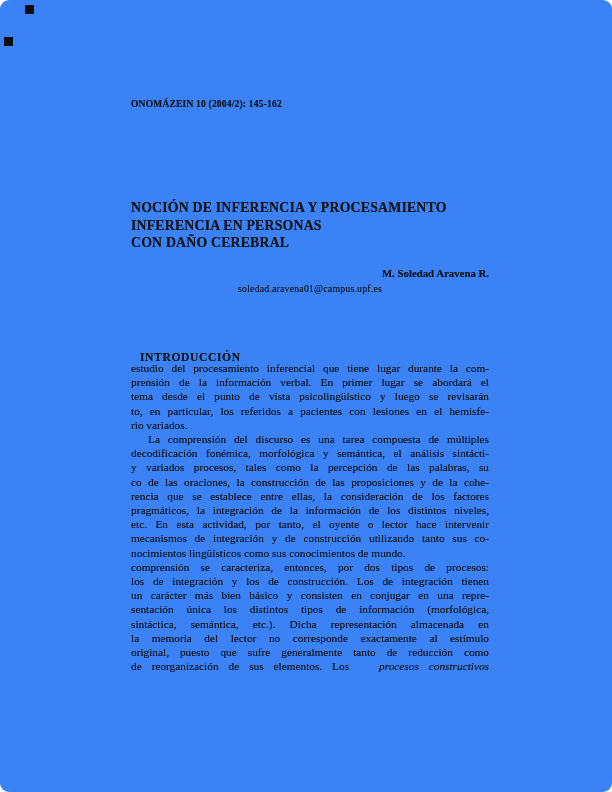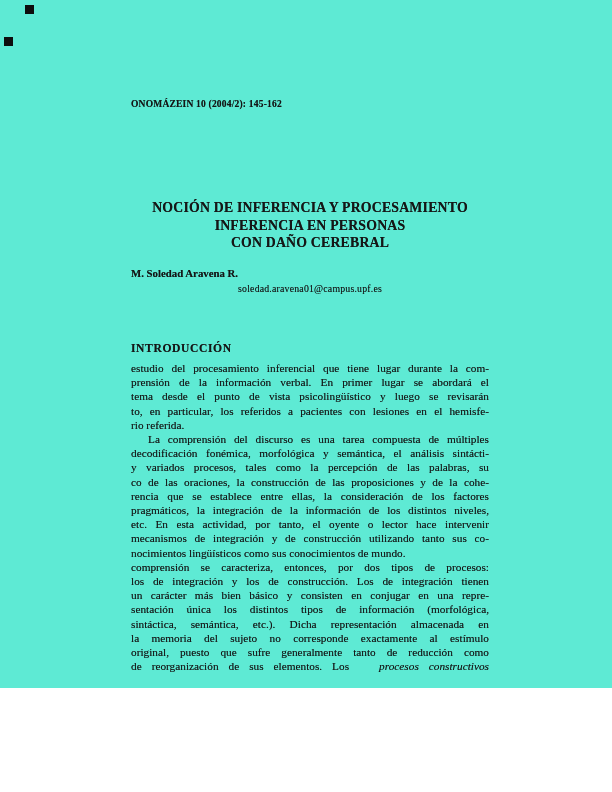--- a/index.html
+++ b/index.html
@@ -3,25 +3,26 @@
 <meta charset="utf-8">
 <style>
   html, body {
     margin: 0;
     padding: 0;
     background: #ffffff;
   }
   .page {
     position: relative;
     width: 612px;
-    height: 688px;
-    background: #5eead4;
+    height: 792px;
+    background: #3b82f6;
     font-family: "Liberation Serif", serif;
     color: #161616;
     overflow: hidden;
+    border-radius: 9px;
   }
   .artifact {
     position: absolute;
     background: #0d0d0d;
   }
   .artifact-1 { left: 25px; top: 5px;  width: 9px; height: 9px; }
   .artifact-2 { left: 4px;  top: 37px; width: 9px; height: 9px; }
 
   .journal-header {
     position: absolute;
@@ -31,52 +32,51 @@
     font-weight: 700;
     letter-spacing: 0.2px;
     white-space: nowrap;
     text-shadow: 0 0 0.4px rgba(0,0,0,0.55);
   }
   .title-block {
     position: absolute;
     left: 131px;
     top: 199px;
     width: 358px;
-    text-align: center;
     font-size: 13.8px;
     line-height: 17.5px;
     font-weight: 700;
     letter-spacing: 0.2px;
     text-shadow: 0 0 0.5px rgba(0,0,0,0.6);
   }
   .author-name {
     position: absolute;
     left: 131px;
     top: 267px;
     width: 358px;
-    text-align: left;
+    text-align: right;
     font-size: 10.8px;
     font-weight: 700;
     text-shadow: 0 0 0.4px rgba(0,0,0,0.55);
   }
   .author-email {
     position: absolute;
     left: 131px;
     top: 283px;
     width: 358px;
     text-align: center;
     font-size: 9.8px;
     letter-spacing: 0.2px;
     text-shadow: 0 0 0.4px rgba(0,0,0,0.45);
   }
   .section-heading {
     position: absolute;
     left: 131px;
     top: 342px;
-    margin: 0;
+    margin: 9px;
     font-size: 11.6px;
     font-weight: 700;
     letter-spacing: 0.6px;
     text-shadow: 0 0 0.4px rgba(0,0,0,0.55);
   }
   .body-text {
     position: absolute;
     left: 131px;
     top: 361px;
     width: 358px;
@@ -113,33 +113,33 @@
 
   <div class="author-email">soledad.aravena01@campus.upf.es</div>
 
   <h2 class="section-heading">INTRODUCCIÓN</h2>
 
   <div class="body-text">
       <div class="line">estudio del procesamiento inferencial que tiene lugar durante la com-</div>
       <div class="line">prensión de la información verbal. En primer lugar se abordará el</div>
       <div class="line">tema desde el punto de vista psicolingüístico y luego se revisarán</div>
       <div class="line">to, en particular, los referidos a pacientes con lesiones en el hemisfe-</div>
-      <div class="line flush">rio referida.</div>
+      <div class="line flush">rio variados.</div>
       <div class="line indent">La comprensión del discurso es una tarea compuesta de múltiples</div>
       <div class="line">decodificación fonémica, morfológica y semántica, el análisis sintácti-</div>
       <div class="line">y variados procesos, tales como la percepción de las palabras, su</div>
       <div class="line">co de las oraciones, la construcción de las proposiciones y de la cohe-</div>
       <div class="line">rencia que se establece entre ellas, la consideración de los factores</div>
       <div class="line">pragmáticos, la integración de la información de los distintos niveles,</div>
       <div class="line">etc. En esta actividad, por tanto, el oyente o lector hace intervenir</div>
       <div class="line">mecanismos de integración y de construcción utilizando tanto sus co-</div>
       <div class="line flush">nocimientos lingüísticos como sus conocimientos de mundo.</div>
       <div class="line">comprensión se caracteriza, entonces, por dos tipos de procesos:</div>
       <div class="line">los de integración y los de construcción. Los de integración tienen</div>
       <div class="line">un carácter más bien básico y consisten en conjugar en una repre-</div>
       <div class="line">sentación única los distintos tipos de información (morfológica,</div>
       <div class="line">sintáctica, semántica, etc.). Dicha representación almacenada en</div>
-      <div class="line">la memoria del sujeto no corresponde exactamente al estímulo</div>
+      <div class="line">la memoria del lector no corresponde exactamente al estímulo</div>
       <div class="line">original, puesto que sufre generalmente tanto de reducción como</div>
       <div class="line">de reorganización de sus elementos. Los <i>procesos constructivos</i></div>
     </div>
 
 </div>
 
 </body></html>

